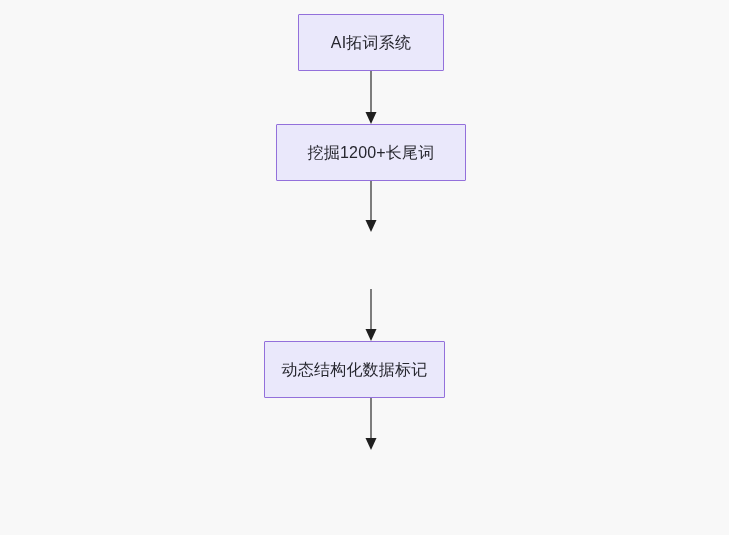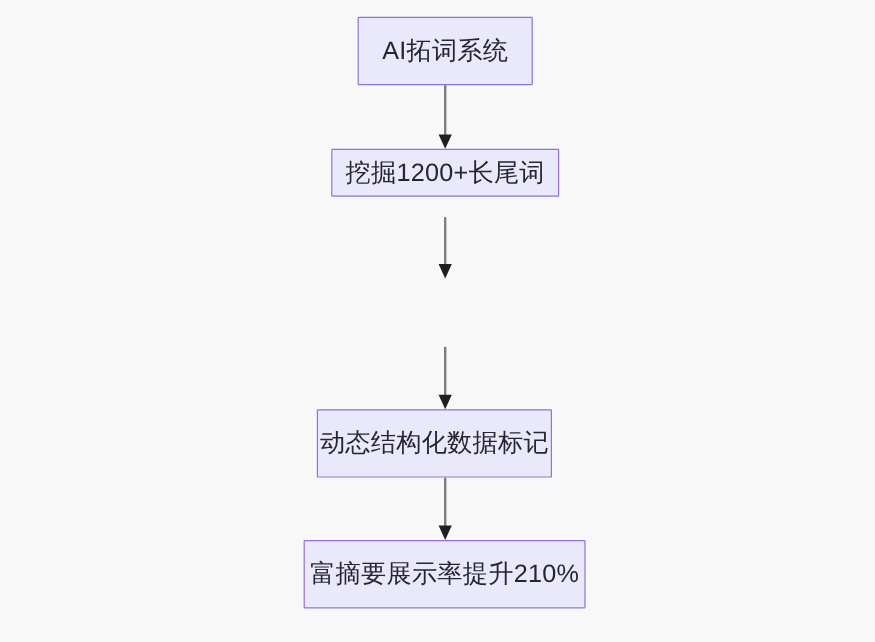--- a/index.html
+++ b/index.html
@@ -22,21 +22,21 @@
   .node {
     position: absolute;
     box-sizing: border-box;
     background: #eae8fb;
     border: 1.6px solid #9370db;
     border-radius: 1px;
     display: flex;
     align-items: center;
     justify-content: center;
     color: #26262e;
-    font-size: 21px;
+    font-size: 16px;
     line-height: 1;
     letter-spacing: 0.2px;
     white-space: nowrap;
   }
   .node-label {
     display: block;
     padding: 0 4px;
   }
   .edge {
     position: absolute;
@@ -77,26 +77,23 @@
     <g>
       <line class="edge-line" x1="371" y1="398" x2="371" y2="441"></line>
       <polygon class="edge-head" points="371,450 365.5,438 376.5,438"></polygon>
     </g>
   </svg>
 
   <div class="node" id="node-1" style="left: 298px; top: 14px; width: 146px; height: 57px;">
     <span class="node-label">AI拓词系统</span>
   </div>
 
-  <div class="node" id="node-2" style="left: 276px; top: 124px; width: 190px; height: 40px;">
+  <div class="node" id="node-2" style="left: 276px; top: 124px; width: 190px; height: 57px;">
     <span class="node-label">挖掘1200+长尾词</span>
   </div>
 
 
-  <div class="node" id="node-4" style="left: 264px; top: 341px; width: 196px; height: 57px;">
+  <div class="node" id="node-4" style="left: 264px; top: 341px; width: 181px; height: 57px;">
     <span class="node-label">动态结构化数据标记</span>
   </div>
 
-  <div class="node" id="node-5" style="left: 253px; top: 450px; width: 235px; height: 57px;">
-    <span class="node-label">富摘要展示率提升210%</span>
-  </div>
 
 </div>
 
 </body></html>

